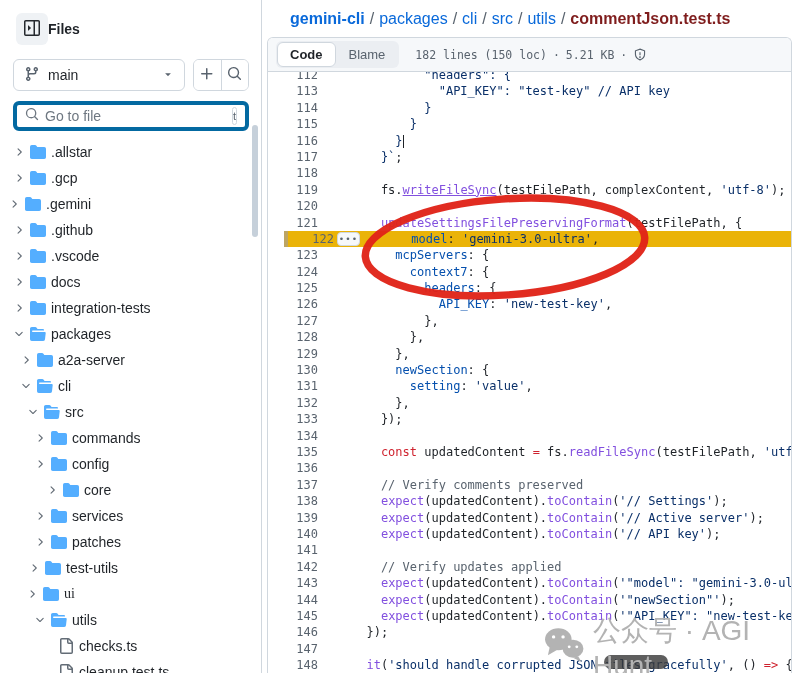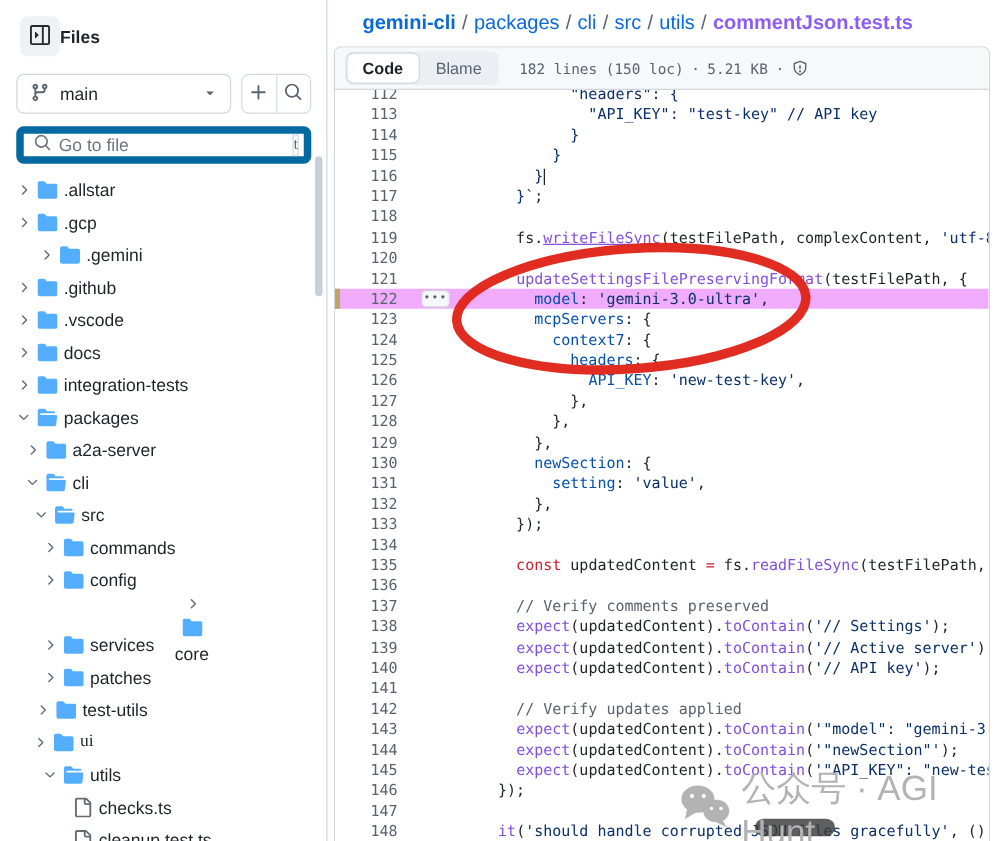--- a/index.html
+++ b/index.html
@@ -15,62 +15,62 @@
   .sb-title { font-size:14px; font-weight:700; }
   .sb-controls { display:flex; align-items:flex-end; gap:8px; padding:6px 12px 0 13px; }
   .branch-select { flex:0 0 172px; height:32px; border:1px solid #d0d7de; border-radius:6px;
     display:flex; align-items:center; gap:8px; padding:0 10px; font-size:14px; background:#fff; cursor:pointer; }
   .branch-select .lbl { flex:1; }
   .btn-group { height:32px; width:57px; border:1px solid #d0d7de; border-radius:6px;
     display:flex; overflow:hidden; }
   .btn-group > button { flex:1; background:#fff; border:none; display:flex; align-items:center;
     justify-content:center; cursor:pointer; }
   .btn-group > button:first-child { border-right:1px solid #d0d7de; }
-  .goto-wrap { margin:10px 12px 0 13px; height:30px; border:6px solid #0369a1; border-radius:6px;
+  .goto-wrap { margin:10px 12px 0 13px; height:30px; border:4px solid #0369a1; border-radius:6px;
     display:flex; align-items:center; padding:0 8px; gap:6px; }
   .goto-wrap input { border:none; outline:none; flex:1; font-size:14px; color:#1f2328;
     font-family:"Liberation Sans", sans-serif; }
   .goto-wrap input::placeholder { color:#6e7781; }
   .goto-key { font-size:11px; color:#59636e; border:1px solid #d0d7de; border-radius:4px;
     width:18px; height:18px; display:flex; align-items:center; justify-content:center; }
   .tree { margin-top:8px; }
   .tree-row { height:26px; display:flex; align-items:center; gap:5px; font-size:14px;
     cursor:pointer; white-space:nowrap; }
   .tree-row svg { flex:0 0 auto; }
   .sb-scrollthumb { position:absolute; right:3px; top:125px; width:6px; height:112px;
     background:#c6d0da; border-radius:3px; }
 
   
   .main { position:absolute; left:263px; top:0; width:537px; height:673px; background:#fff; }
   .breadcrumb { height:37px; display:flex; align-items:center; padding-left:27px;
     font-size:16px; white-space:nowrap; }
   .breadcrumb a { color:#0969da; text-decoration:none; cursor:pointer; }
   .breadcrumb .repo { font-weight:600; }
   .breadcrumb .sep { color:#59636e; padding:0 5px; }
-  .breadcrumb .file { font-weight:700; color:#8b5cf6; }
+  .breadcrumb .file { font-weight:700; color:#7f1d1d; }
 
   .code-box { position:absolute; left:4px; top:37px; width:525px; height:640px;
     border:1px solid #d0d7de; border-bottom:none; border-radius:6px 6px 0 0; overflow:hidden; }
   .box-header { height:34px; background:#f6f8fa; border-bottom:1px solid #d0d7de;
     display:flex; align-items:center; padding:0 8px; position:relative; z-index:3; }
   .seg { display:flex; background:#ebeef2; border-radius:6px; padding:1px; }
   .seg button { font-family:"Liberation Sans", sans-serif; font-size:13px; padding:4px 12px;
     border:1px solid transparent; background:transparent; color:#59636e; border-radius:6px; cursor:pointer; }
   .seg button.active { background:#fff; border-color:#d0d7de; color:#1f2328; font-weight:700; }
   .meta { margin-left:16px; font-size:11.5px; color:#59636e;
     font-family:"DejaVu Sans Mono", monospace; display:flex; align-items:center; gap:6px; }
 
   .code-body { position:relative; height:606px; overflow:hidden; background:#fff; }
   .code-lines { margin-top:-5px; }
   .cl { position:relative; display:flex; height:16.4px; line-height:16.4px;
-    font-family:"DejaVu Sans Mono", monospace; font-size:12px;gap:16px; }
+    font-family:"DejaVu Sans Mono", monospace; font-size:12px; }
   .cl .ln { width:50px; text-align:right; color:#59636e; flex:0 0 auto; cursor:pointer; }
   .cl .gut { width:34px; flex:0 0 auto; position:relative; }
   .cl .src { white-space:pre; color:#1f2328; }
-  .cl.hl { background:#f0abfc; }
+  .cl.hl { background:#eab308;margin-left:16px; }
   .cl.hl::before { content:""; position:absolute; left:0; top:0; bottom:0; width:4px; background:#bda564; }
   .dots-btn { position:absolute; left:3px; top:1.5px; width:23px; height:13.5px; background:#f6f8fa;
     border:1px solid #d0d7de; border-radius:4px; font-size:9px; line-height:10px; color:#59636e;
     display:flex; align-items:center; justify-content:center; cursor:pointer; letter-spacing:1px; }
   .tk-s { color:#0a3069; }
   .tk-f, .tk-fu { color:#8250df; }
   .tk-fu { text-decoration:underline; }
   .tk-b { color:#0550ae; }
   .tk-k { color:#cf222e; }
   .tk-c { color:#59636e; }
@@ -154,21 +154,21 @@
             <path d="M6.22 3.22a.75.75 0 0 1 1.06 0l4.25 4.25a.75.75 0 0 1 0 1.06l-4.25 4.25a.75.75 0 0 1-1.06-1.06L9.94 8 6.22 4.28a.75.75 0 0 1 0-1.06Z"></path>
           </svg>
         </span>
         <span style="display:flex;">
           <svg width="16" height="16" viewBox="0 0 16 16" fill="#54aeff">
             <path d="M1.75 1A1.75 1.75 0 0 0 0 2.75v10.5C0 14.216.784 15 1.75 15h12.5A1.75 1.75 0 0 0 16 13.25v-8.5A1.75 1.75 0 0 0 14.25 3H7.5a.25.25 0 0 1-.2-.1l-.9-1.2A1.75 1.75 0 0 0 5 1H1.75Z"></path>
           </svg>
         </span>
         <span>.gcp</span>
       </div>
-      <div class="tree-row" style="padding-left: 31px;">
+      <div class="tree-row" style="padding-left: 8px;">
         <span style="display:flex;">
           <svg width="12" height="12" viewBox="0 0 16 16" fill="#636c76">
             <path d="M6.22 3.22a.75.75 0 0 1 1.06 0l4.25 4.25a.75.75 0 0 1 0 1.06l-4.25 4.25a.75.75 0 0 1-1.06-1.06L9.94 8 6.22 4.28a.75.75 0 0 1 0-1.06Z"></path>
           </svg>
         </span>
         <span style="display:flex;">
           <svg width="16" height="16" viewBox="0 0 16 16" fill="#54aeff">
             <path d="M1.75 1A1.75 1.75 0 0 0 0 2.75v10.5C0 14.216.784 15 1.75 15h12.5A1.75 1.75 0 0 0 16 13.25v-8.5A1.75 1.75 0 0 0 14.25 3H7.5a.25.25 0 0 1-.2-.1l-.9-1.2A1.75 1.75 0 0 0 5 1H1.75Z"></path>
           </svg>
         </span>
@@ -297,21 +297,21 @@
             <path d="M6.22 3.22a.75.75 0 0 1 1.06 0l4.25 4.25a.75.75 0 0 1 0 1.06l-4.25 4.25a.75.75 0 0 1-1.06-1.06L9.94 8 6.22 4.28a.75.75 0 0 1 0-1.06Z"></path>
           </svg>
         </span>
         <span style="display:flex;">
           <svg width="16" height="16" viewBox="0 0 16 16" fill="#54aeff">
             <path d="M1.75 1A1.75 1.75 0 0 0 0 2.75v10.5C0 14.216.784 15 1.75 15h12.5A1.75 1.75 0 0 0 16 13.25v-8.5A1.75 1.75 0 0 0 14.25 3H7.5a.25.25 0 0 1-.2-.1l-.9-1.2A1.75 1.75 0 0 0 5 1H1.75Z"></path>
           </svg>
         </span>
         <span>config</span>
       </div>
-      <div class="tree-row" style="padding-left: 46px; flex-direction: column;">
+      <div class="tree-row" style="padding-left: 46px;">
         <span style="display:flex;">
           <svg width="12" height="12" viewBox="0 0 16 16" fill="#636c76">
             <path d="M6.22 3.22a.75.75 0 0 1 1.06 0l4.25 4.25a.75.75 0 0 1 0 1.06l-4.25 4.25a.75.75 0 0 1-1.06-1.06L9.94 8 6.22 4.28a.75.75 0 0 1 0-1.06Z"></path>
           </svg>
         </span>
         <span style="display:flex;">
           <svg width="16" height="16" viewBox="0 0 16 16" fill="#54aeff">
             <path d="M1.75 1A1.75 1.75 0 0 0 0 2.75v10.5C0 14.216.784 15 1.75 15h12.5A1.75 1.75 0 0 0 16 13.25v-8.5A1.75 1.75 0 0 0 14.25 3H7.5a.25.25 0 0 1-.2-.1l-.9-1.2A1.75 1.75 0 0 0 5 1H1.75Z"></path>
           </svg>
         </span>

